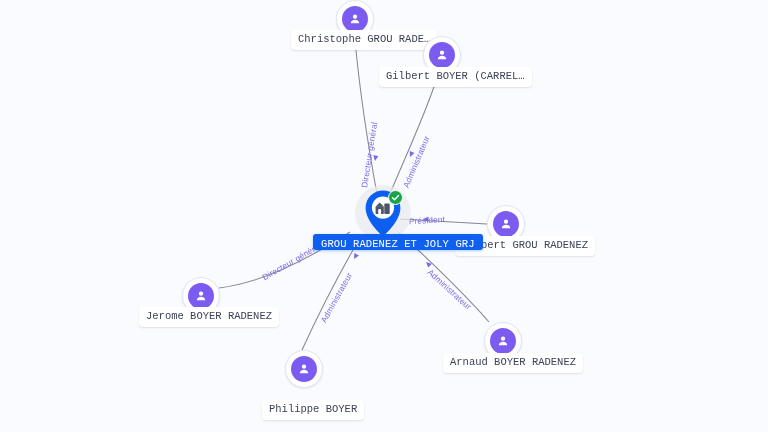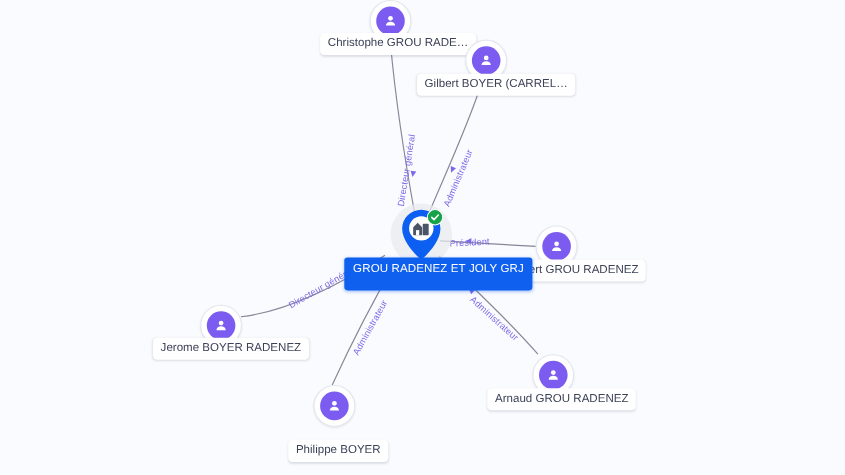--- a/index.html
+++ b/index.html
@@ -72,27 +72,27 @@
     position: absolute;
     background: #ffffff;
     color: #3c4257;
     font-size: 10.5px;
     line-height: 1;
     padding: 4px 7px 5px 7px;
     border-radius: 4px;
     white-space: nowrap;
     box-shadow: 0 1px 2px rgba(30,40,80,0.13);
     cursor: pointer;
-    font-family: Liberation Sans, sans-serif;
+    font-family: Liberation Mono, monospace;
   }
   .node-label.company {
     background: #1060f0;
     color: #ffffff;
     font-size: 10.5px;
-    padding: 5px 8px 14px 8px;
+    padding: 5px 8px 0 8px;
     border-radius: 3px;
     box-shadow: 0 1px 3px rgba(16,96,240,0.35);
     letter-spacing: 0.1px;
   }
 
   
   .company-node {
     position: absolute;
     width: 56px;
     height: 56px;
@@ -185,21 +185,21 @@
       </div>
       <div class="node-label" style="left: 455px; top: 236px;">Gilbert GROU RADENEZ</div>
       <div class="person-node" style="left: 484px; top: 322px;">
         <div class="person-avatar">
           <svg width="14" height="14" viewBox="0 0 24 24" aria-hidden="true">
             <circle cx="12" cy="8" r="3.7" fill="#ffffff"></circle>
             <path d="M4.8 19.2c0-3.7 3.3-6 7.2-6s7.2 2.3 7.2 6z" fill="#ffffff"></path>
           </svg>
         </div>
       </div>
-      <div class="node-label" style="left: 443px; top: 353px;">Arnaud GROU RADENEZ</div>
+      <div class="node-label" style="left: 443px; top: 353px;">Arnaud BOYER RADENEZ</div>
       <div class="person-node" style="left: 285px; top: 350px;">
         <div class="person-avatar">
           <svg width="14" height="14" viewBox="0 0 24 24" aria-hidden="true">
             <circle cx="12" cy="8" r="3.7" fill="#ffffff"></circle>
             <path d="M4.8 19.2c0-3.7 3.3-6 7.2-6s7.2 2.3 7.2 6z" fill="#ffffff"></path>
           </svg>
         </div>
       </div>
       <div class="node-label" style="left: 262px; top: 400px;">Philippe BOYER</div>
       <div class="person-node" style="left: 182px; top: 277px;">

